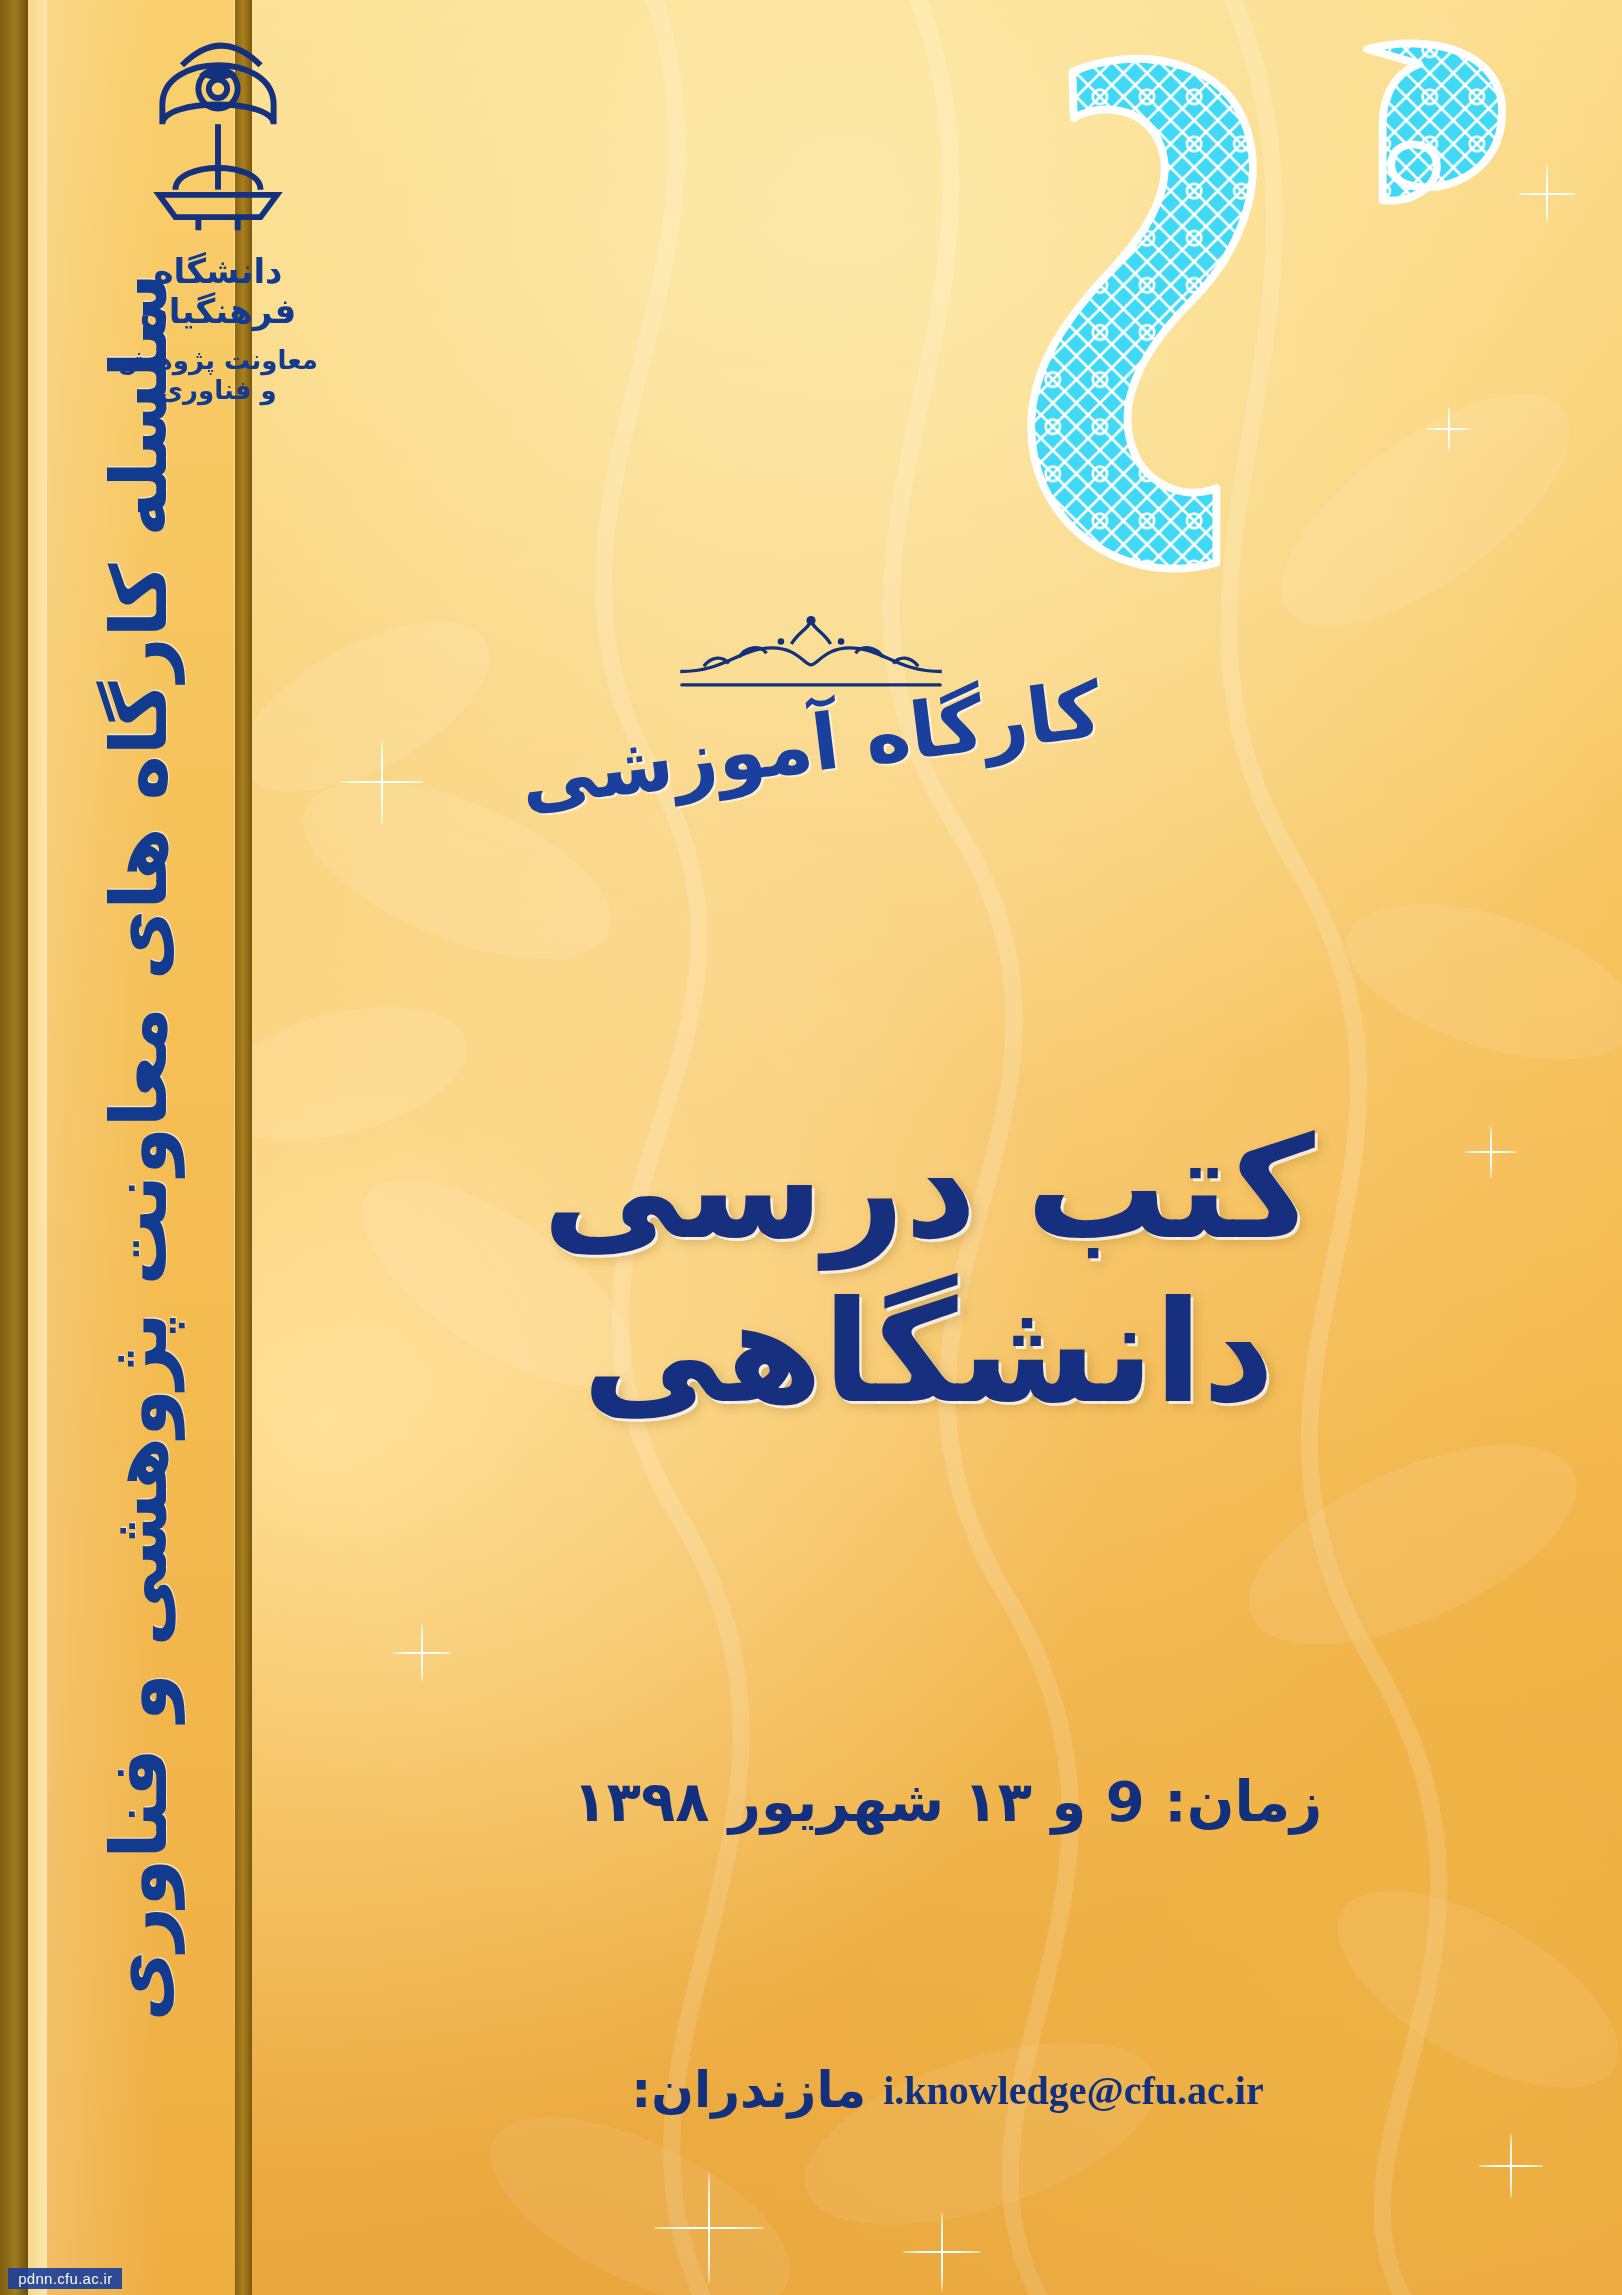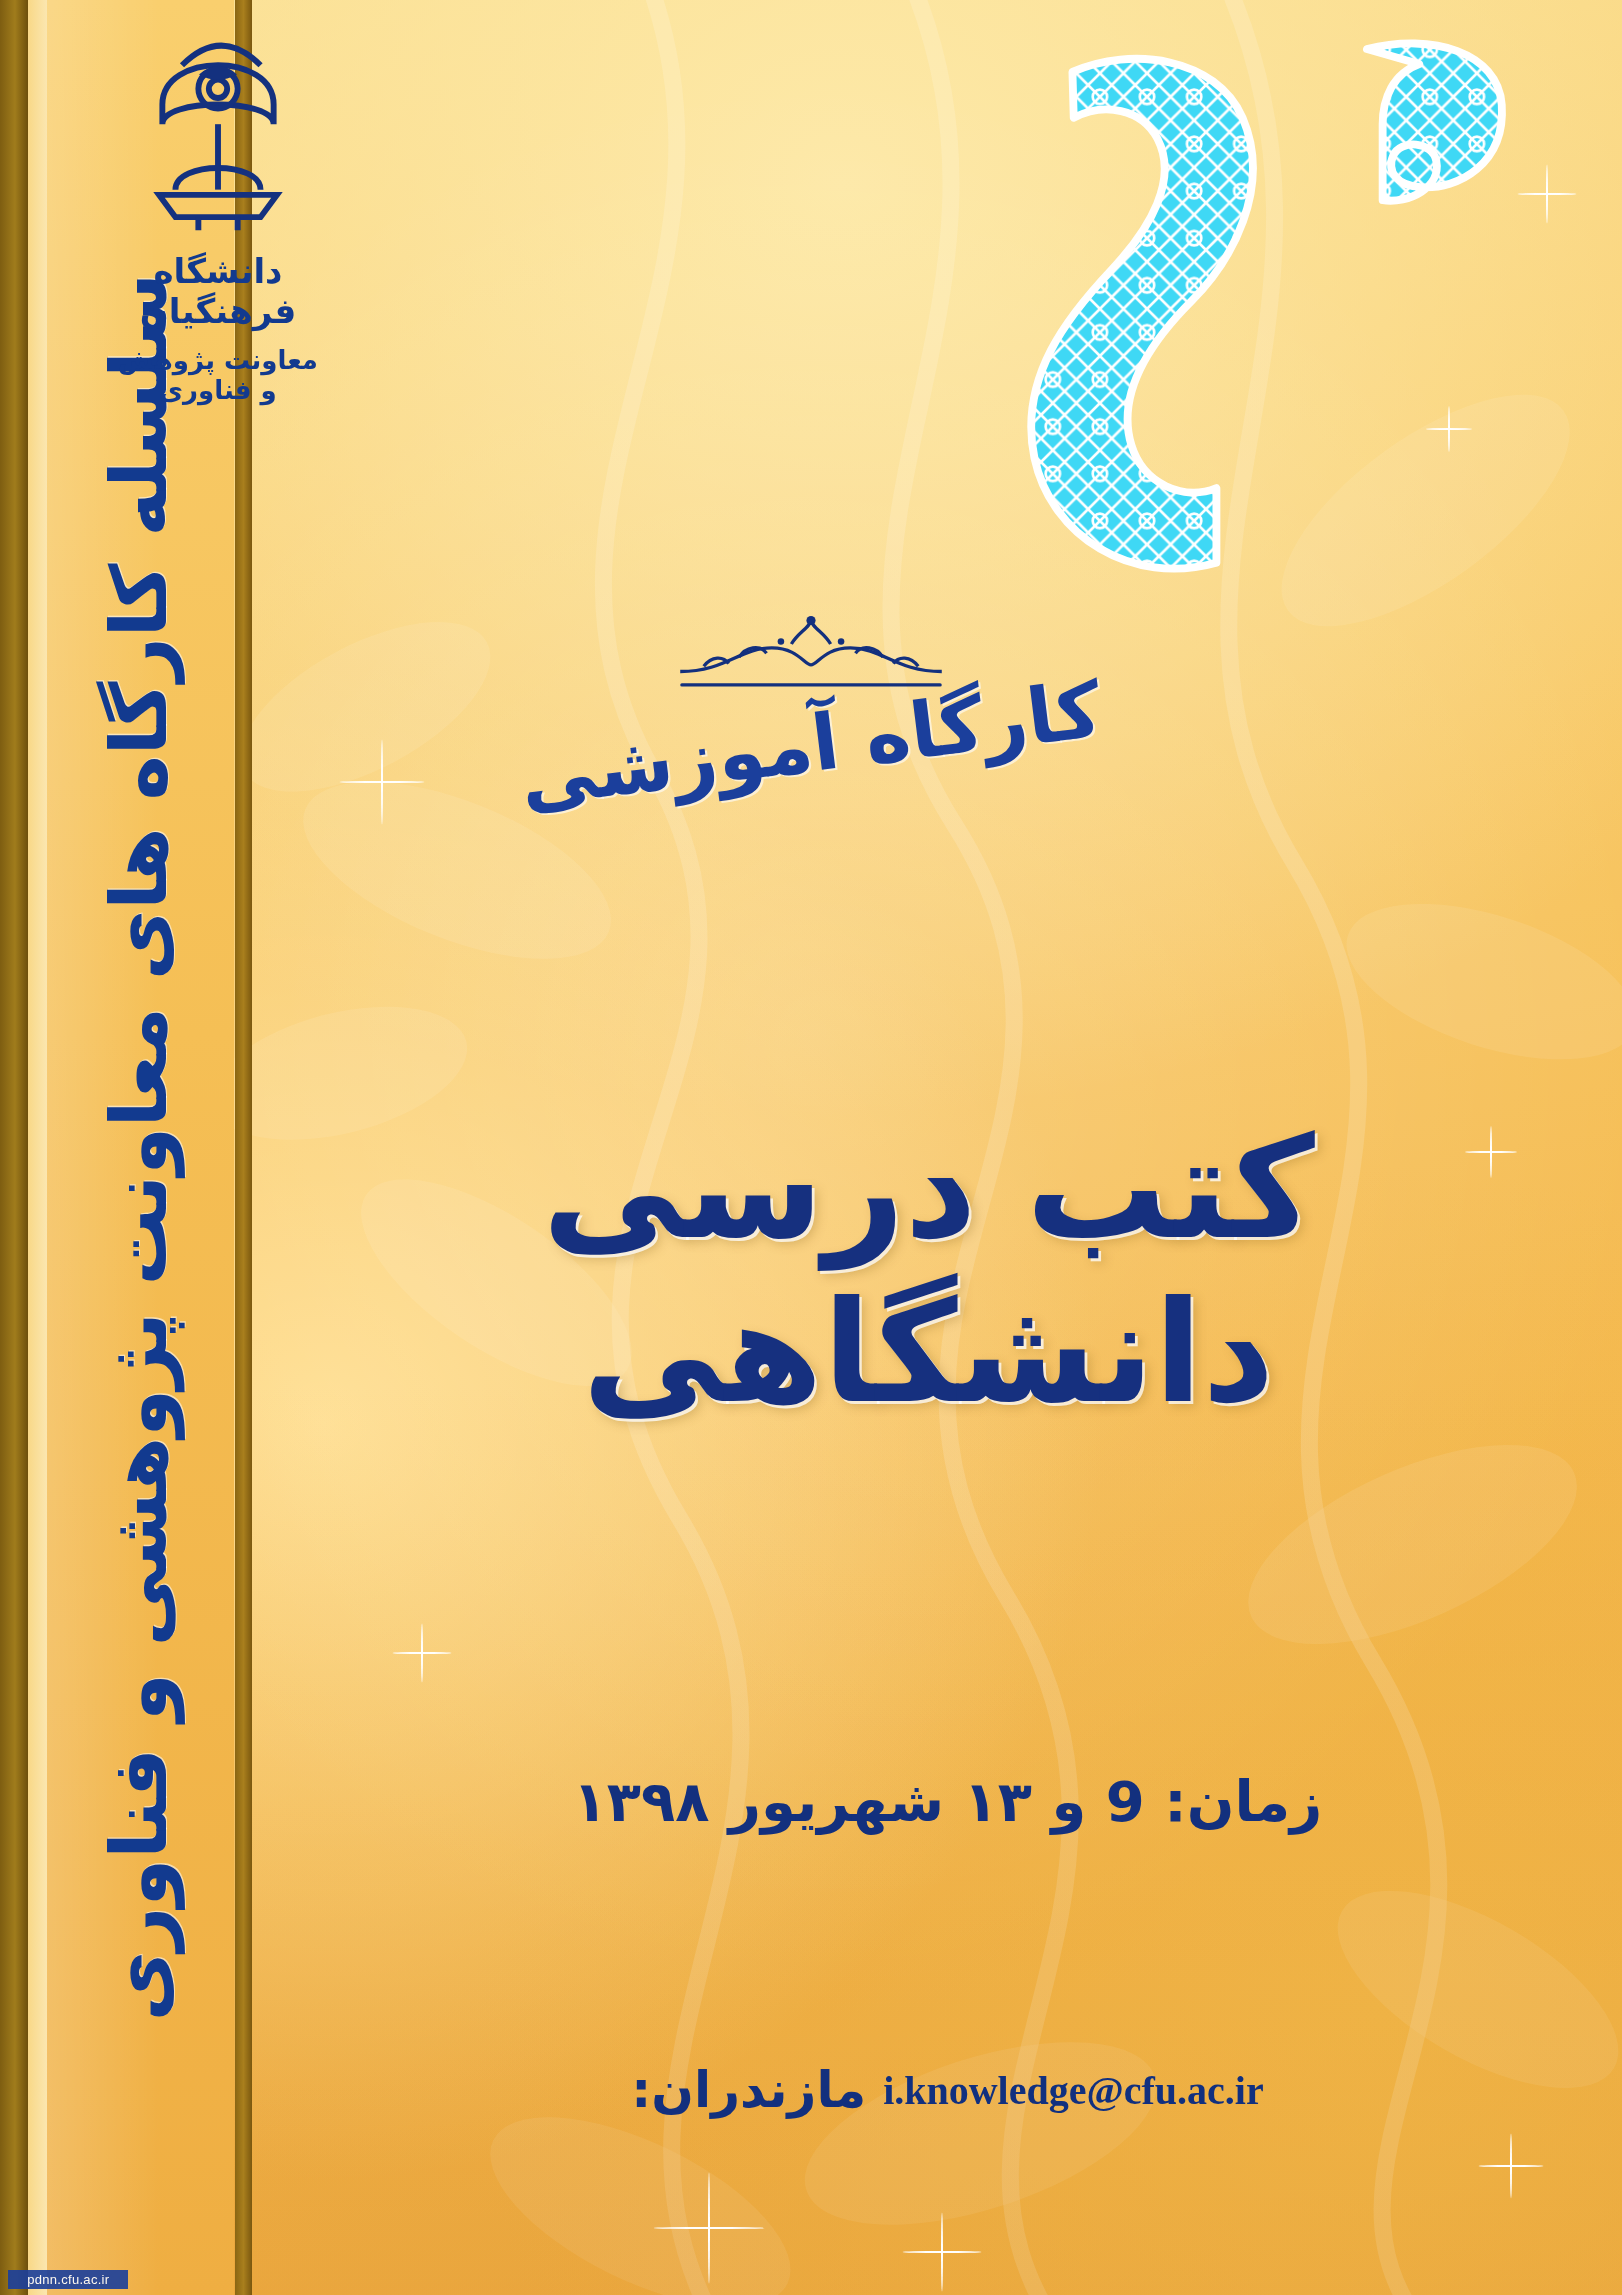--- a/index.html
+++ b/index.html
@@ -230,22 +230,22 @@
   }
 
   
   .footer-stamp {
     position: absolute;
     bottom: 6.5px;
     left: 9.2px;
     background: #1b3f9c;
     color: #ffffff;
     font-family: "Liberation Sans", sans-serif;
-    font-size: 13px;
-    padding: 2px 19px;
+    font-size: 15px;
+    padding: 2px 10px;
     letter-spacing: 0.3px;
     opacity: .9;
   }
 
   
   .sparkle {
     position: absolute;
     pointer-events: none;
   }
   .sparkle i {

